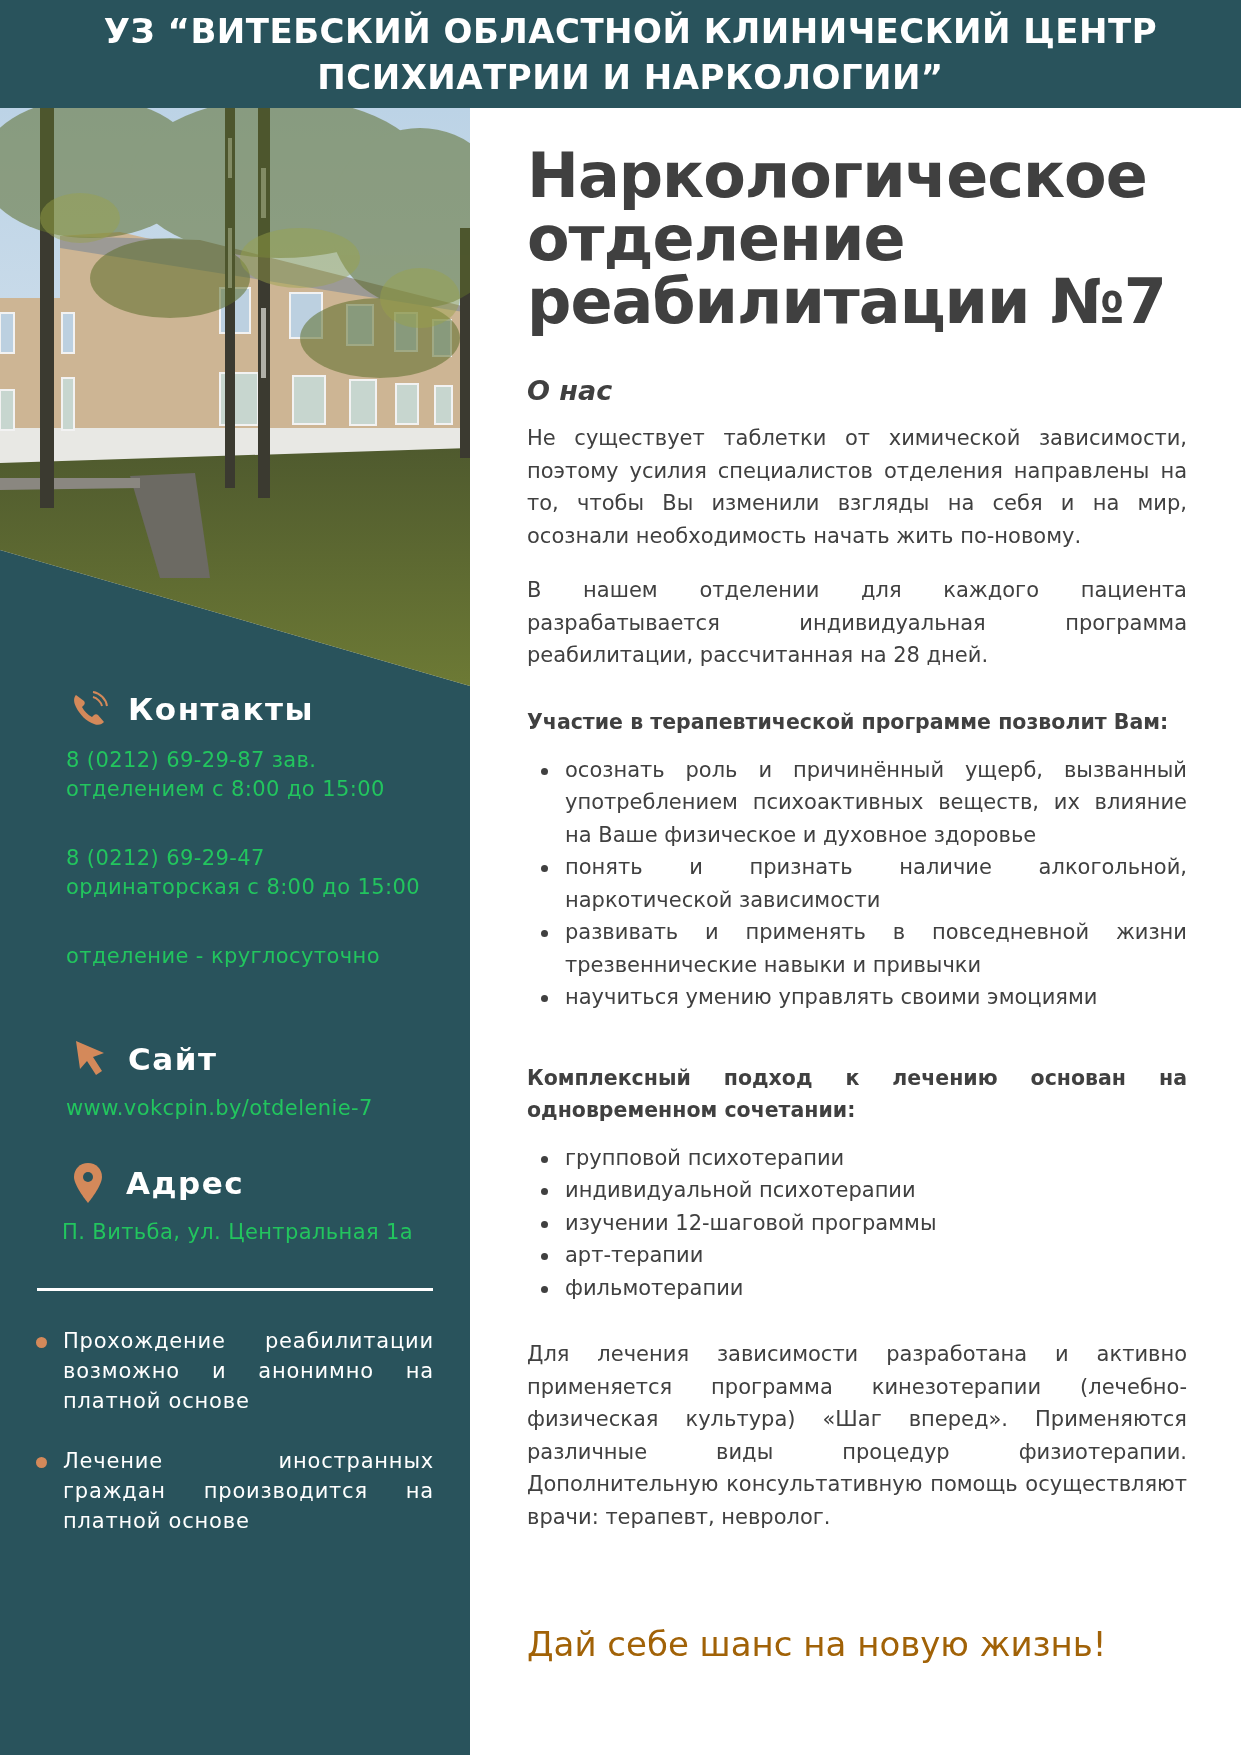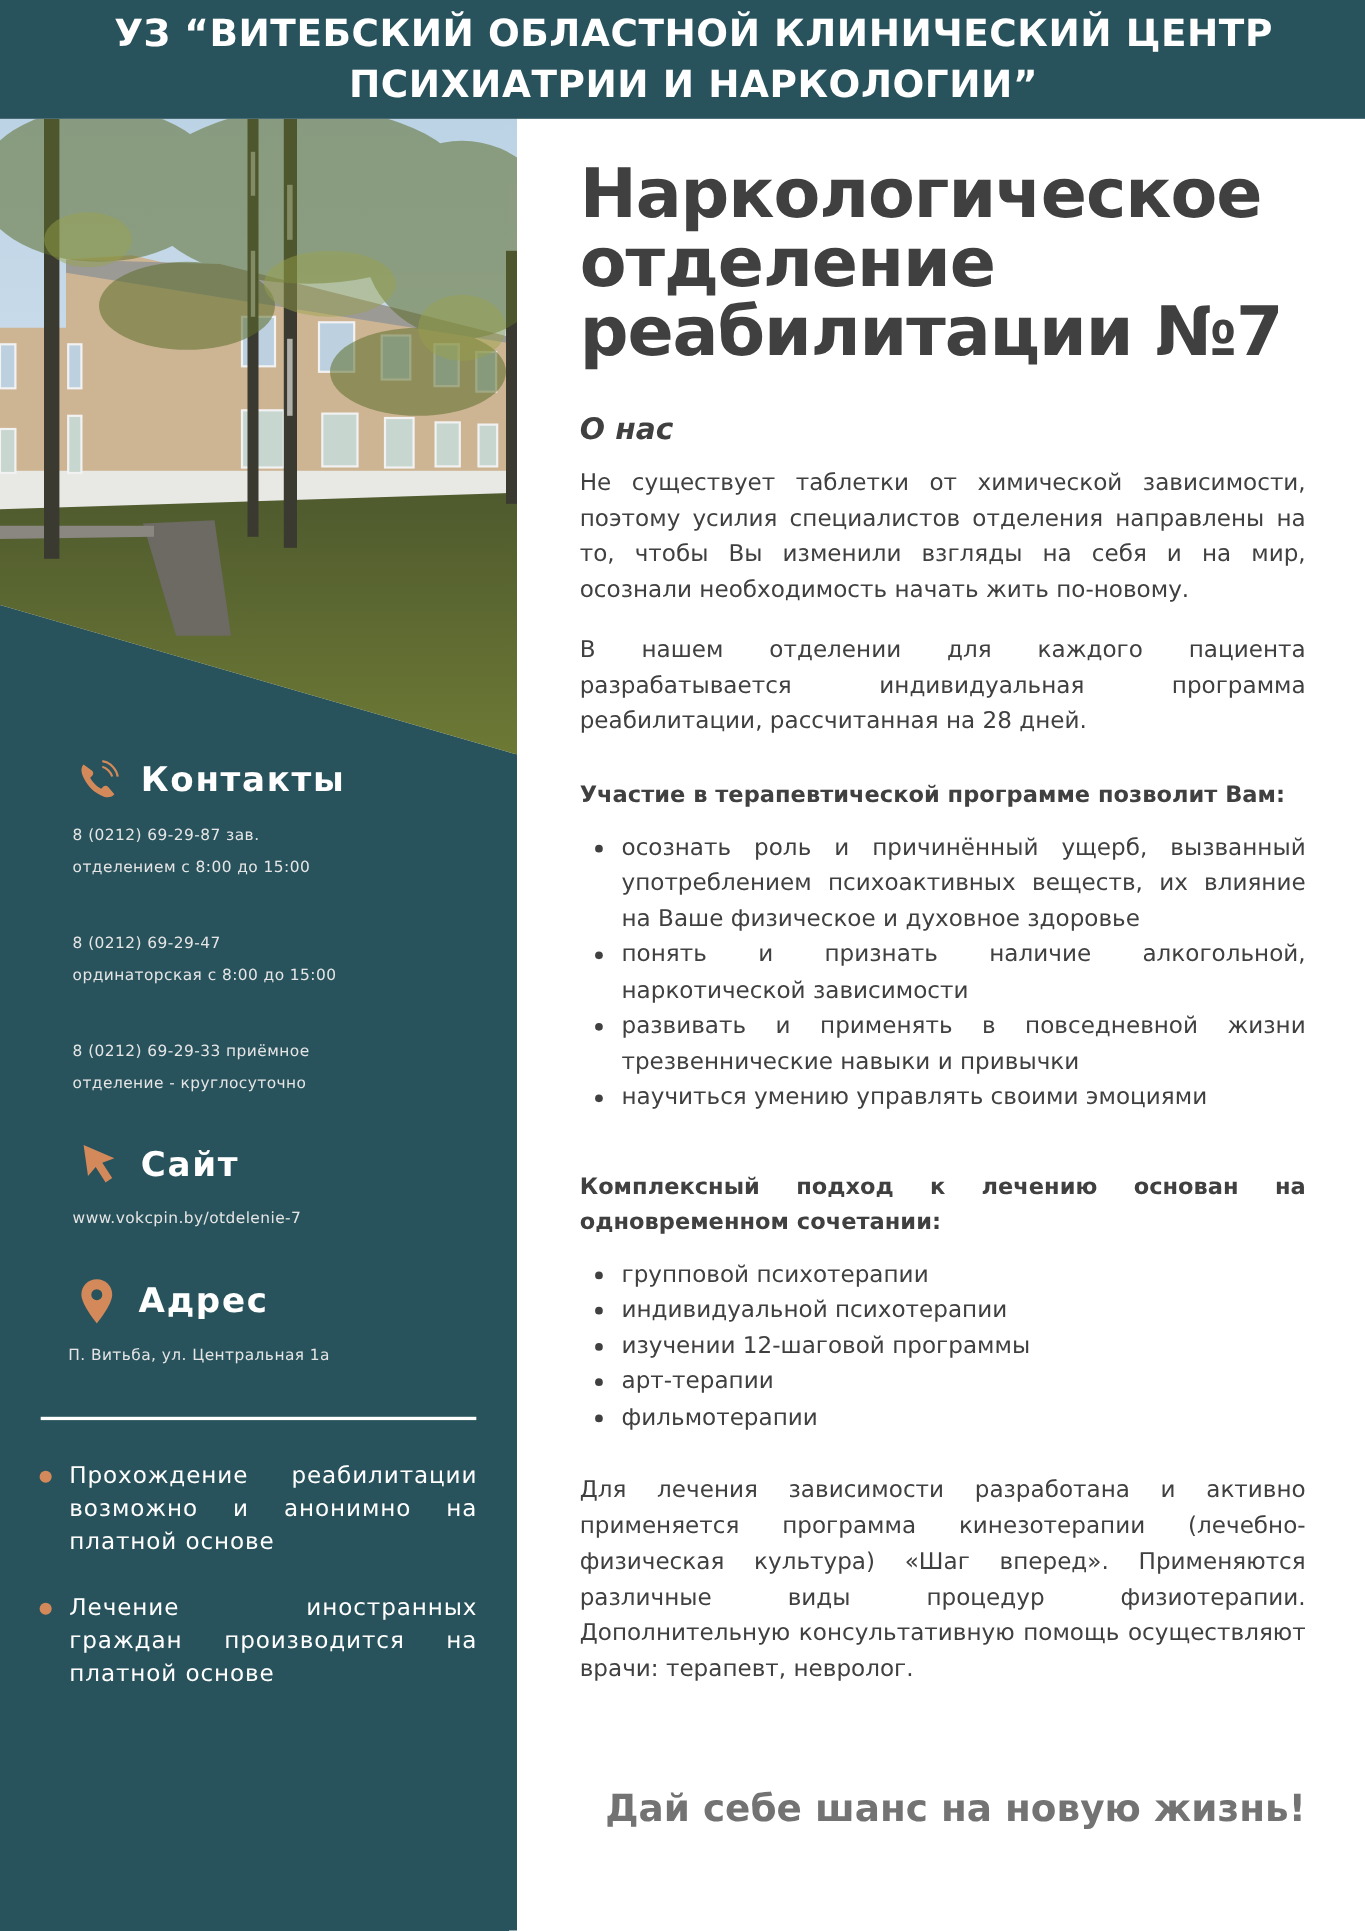--- a/index.html
+++ b/index.html
@@ -25,21 +25,21 @@
     clip-path:polygon(0 0, 470px 0, 470px 578px, 0 442px);
     background:
       linear-gradient(180deg, rgba(0,0,0,0) 0%, rgba(0,0,0,0) 100%);
   }
   .photo svg { width:470px; height:580px; display:block; }
 
   .contact-block { position:absolute; left:66px; color:#ffffff; }
   .section-head { display:flex; align-items:center; height:46px; }
   .section-head .icon { width:40px; height:40px; margin-right:18px; display:flex; align-items:center; justify-content:center; }
   .section-head .label { font-family:"DejaVu Sans", sans-serif; font-weight:bold; font-size:31px; letter-spacing:1.5px; color:#ffffff; }
-  .info-text { font-family:"DejaVu Sans", sans-serif; font-size:14px; line-height:29px; color:#e5e5e5; letter-spacing:0.4px; }
+  .info-text { font-family:"DejaVu Sans", sans-serif; font-size:21px; line-height:29px; color:#22c55e; letter-spacing:0.4px; }
   .contact-item { margin-bottom:40px; }
 
   .divider { position:absolute; left:37px; top:1180px; width:396px; height:3px; background:#ffffff; }
 
   .note-list { position:absolute; left:36px; top:1218px; width:398px; list-style:none; }
   .note-list li { position:relative; padding-left:27px; color:#ffffff; font-size:21px; line-height:30px; text-align:justify; letter-spacing:0.8px; margin-bottom:30px; }
   .note-list li .dot { position:absolute; left:0; top:11px; width:11px; height:11px; border-radius:50%; background:#d4895a; }
 
   .main { position:absolute; left:527px; top:108px; width:660px; }
   .page-title {
@@ -50,22 +50,22 @@
   .about-head { margin-top:42px; font-weight:bold; font-size:27px; color:#404040;font-style:italic; }
   .para { margin-top:16px; font-size:21px; line-height:32.5px; text-align:justify; color:#404040; }
   .para + .para { margin-top:22px; }
   .sub-head { margin-top:34px; font-weight:bold; font-size:20.5px; line-height:32px; text-align:justify; color:#404040; }
   .bullets { margin-top:16px; list-style:none; }
   .bullets li { position:relative; padding-left:38px; font-size:21px; line-height:32.5px; text-align:justify; color:#404040; }
   .bullets li .bdot { position:absolute; left:14px; top:14px; width:7px; height:7px; border-radius:50%; background:#404040; }
   .sub-head2 { margin-top:48px; }
   .para-last { margin-top:34px; }
   .slogan {
-    position:absolute; left:527px; top:1624px; width:660px; text-align:right;
-    font-weight:bold; font-size:34px; color:#737373;
+    position:absolute; left:527px; top:1624px; width:660px; text-align:left;
+    font-weight:normal; font-size:34px; color:#a16207;
   }
 </style>
 </head>
 <body>
 
 <div class="header">
   <div class="header-title">УЗ “ВИТЕБСКИЙ ОБЛАСТНОЙ КЛИНИЧЕСКИЙ ЦЕНТР ПСИХИАТРИИ И НАРКОЛОГИИ”</div>
 </div>
 
 <div class="left">
@@ -153,21 +153,20 @@
     <div style="margin-top:14px;">
       <div class="contact-item">
         <div class="info-text">8 (0212) 69-29-87 зав.</div>
         <div class="info-text">отделением с 8:00 до 15:00</div>
       </div>
       <div class="contact-item">
         <div class="info-text">8 (0212) 69-29-47</div>
         <div class="info-text">ординаторская с 8:00 до 15:00</div>
       </div>
       <div class="contact-item">
-        <div class="info-text">8 (0212) 69-29-33  приёмное</div>
         <div class="info-text">отделение - круглосуточно</div>
       </div>
     </div>
   </div>
 
   <div class="contact-block" style="top:928px;">
     <div class="section-head" style="margin-left:4px;">
       <span class="icon">
         <svg width="36" height="40" viewBox="0 0 36 40">
           <polygon points="4,2 32,14 21,18 30,32 24,36 15,22 8,30" fill="#d4895a"></polygon>

